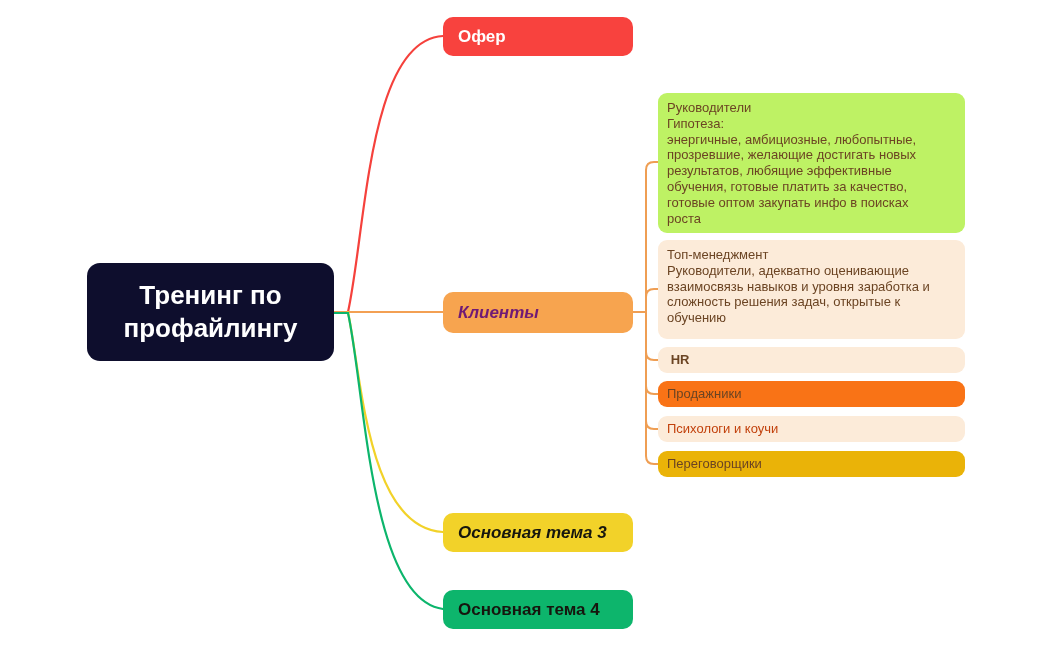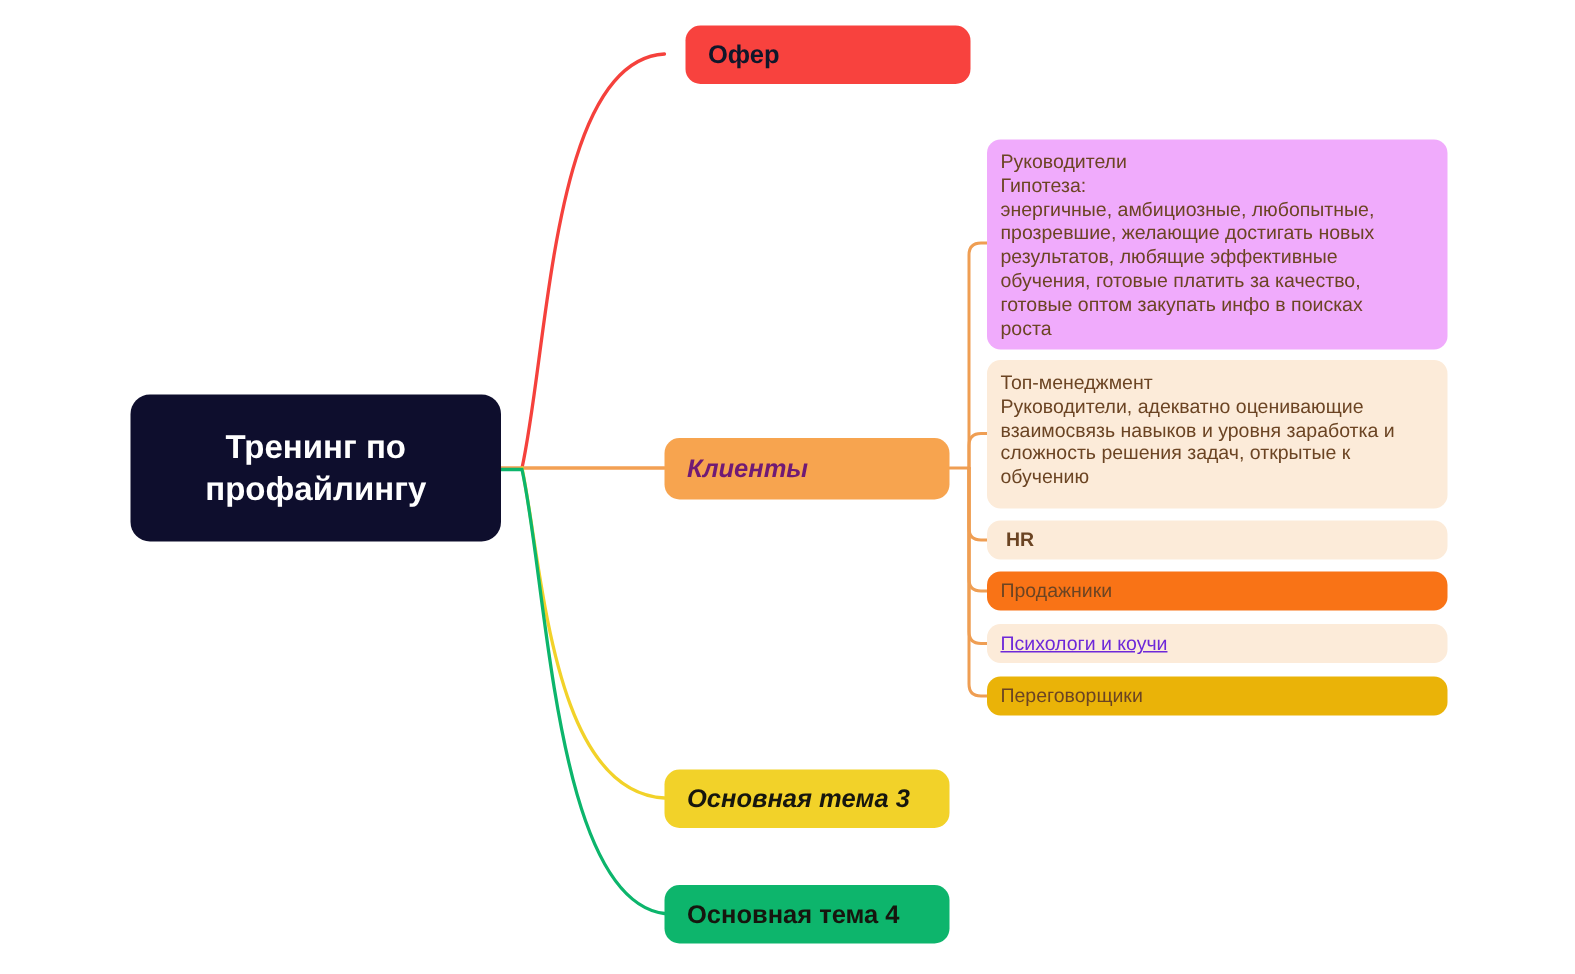--- a/index.html
+++ b/index.html
@@ -18,21 +18,21 @@
     position:absolute;
     display:flex;align-items:center;
     box-sizing:border-box;
     border-radius:10px;
     font-weight:bold;
     cursor:default;
   }
   .root{
     left:87px;top:263px;width:247px;height:98px;
     justify-content:center;text-align:center;
-    font-size:22px;line-height:1.28;
+    font-size:26px;line-height:1.28;
     border-radius:13px;
   }
   .main{width:190px;height:39px;padding-left:15px;font-size:17px;}
   .offer{left:443px;top:17px;}
   .clients{left:443px;top:292px;height:41px;}
   .topic3{left:443px;top:513px;font-style:italic;}
   .topic4{left:443px;top:590px;}
 
   .childbox{
     position:absolute;left:658px;width:307px;
@@ -68,52 +68,52 @@
     <path class="thin" d="M646,312 L646,352 Q646,360 654,360 L658,360" stroke="#EF9E53"></path>
     <path class="thin" d="M646,312 L646,386 Q646,394 654,394 L658,394" stroke="#EF9E53"></path>
     <path class="thin" d="M646,312 L646,421 Q646,429 654,429 L658,429" stroke="#EF9E53"></path>
     <path class="thin" d="M646,312 L646,456 Q646,464 654,464 L658,464" stroke="#EF9E53"></path>
   </svg>
 
   <div class="node root" style="background-color: rgb(14, 14, 45); color: rgb(255, 255, 255);">
     <span>Тренинг по профайлингу</span>
   </div>
 
-  <div class="node main offer" style="background-color: rgb(248, 66, 62); color: #0f172a; margin-left: 14px;">
+  <div class="node main offer" style="background-color: rgb(248, 66, 62); color: #ffffff;">
     <span>Офер</span>
   </div>
 
   <div class="node main clients" style="background-color: rgb(247, 164, 79); color: #701a75; font-style: italic;">
     <span>Клиенты</span>
   </div>
 
   <div class="node main topic3" style="background-color: rgb(242, 210, 41); color: rgb(22, 22, 14);">
     <span>Основная тема 3</span>
   </div>
 
   <div class="node main topic4" style="background-color: rgb(13, 181, 108); color: rgb(22, 22, 14);">
     <span>Основная тема 4</span>
   </div>
 
-  <div class="childbox cb1" style="background-color: #f0abfc; color: rgb(107, 68, 35);">Руководители
+  <div class="childbox cb1" style="background-color: #bef264; color: rgb(107, 68, 35);">Руководители
 Гипотеза:
 энергичные, амбициозные, любопытные,
 прозревшие, желающие достигать новых
 результатов, любящие эффективные
 обучения, готовые платить за качество,
 готовые оптом закупать инфо в поисках
 роста</div>
 
   <div class="childbox cb2" style="background-color: rgb(252, 235, 217); color: rgb(107, 68, 35);">Топ-менеджмент
 Руководители, адекватно оценивающие
 взаимосвязь навыков и уровня заработка и
 сложность решения задач, открытые к
 обучению</div>
 
   <div class="childbox small cb3" style="background-color: rgb(252, 235, 217); color: rgb(107, 68, 35); font-weight: bold;"> HR</div>
 
   <div class="childbox small cb4" style="background-color: #f97316; color: rgb(107, 68, 35);">Продажники</div>
 
-  <div class="childbox small cb5" style="background-color: rgb(252, 235, 217); color: #6d28d9; text-decoration: underline;">Психологи и коучи</div>
+  <div class="childbox small cb5" style="background-color: rgb(252, 235, 217); color: #c2410c;">Психологи и коучи</div>
 
   <div class="childbox small cb6" style="background-color: #eab308; color: rgb(107, 68, 35);">Переговорщики</div>
 
 </div>
 
 </body></html>

